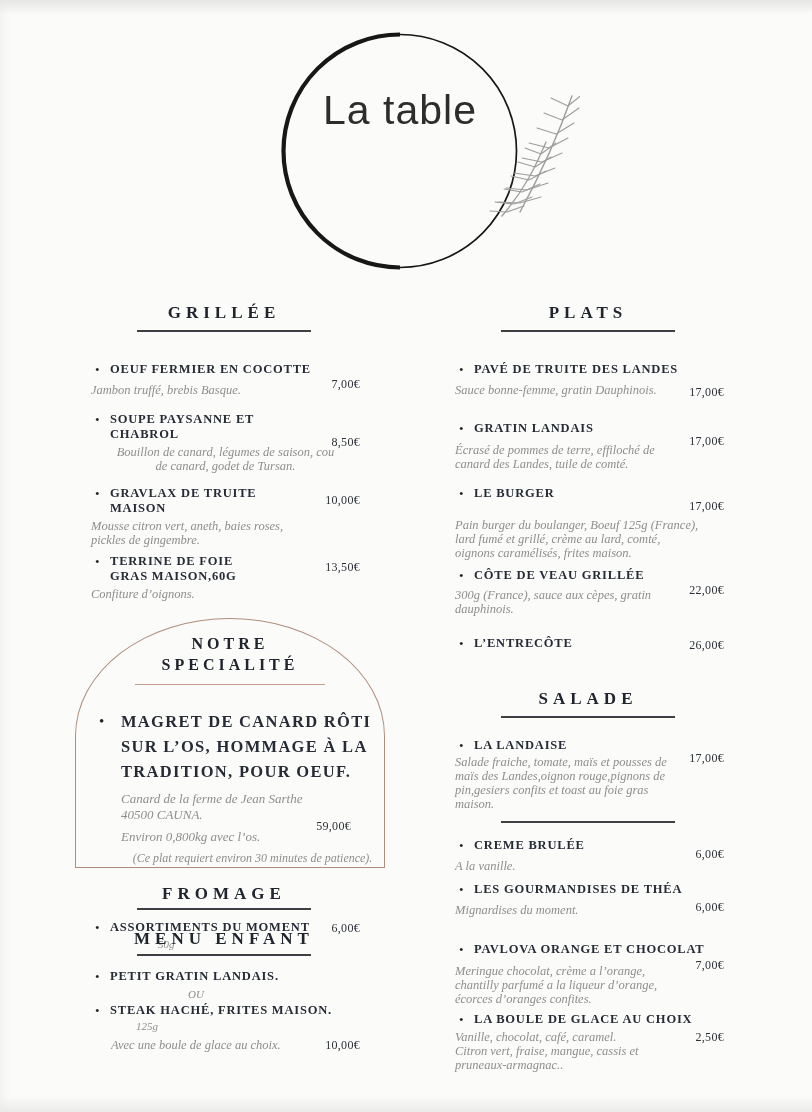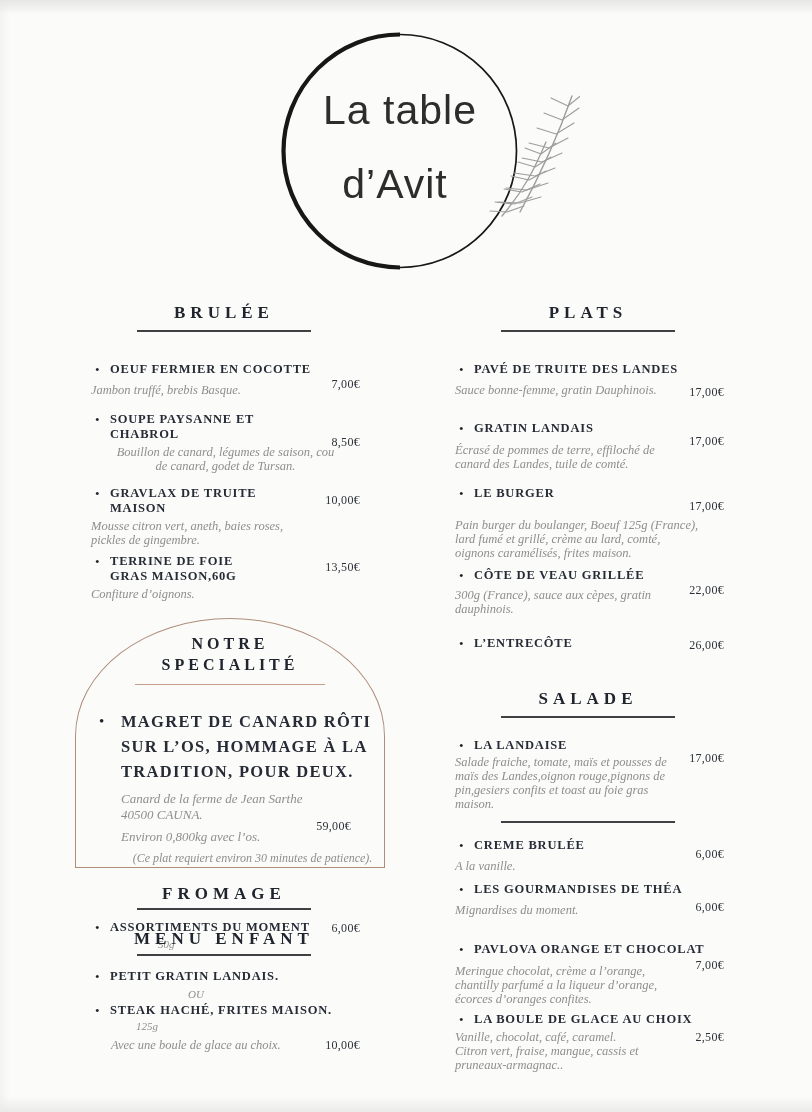--- a/index.html
+++ b/index.html
@@ -82,33 +82,32 @@
 <body>
 
 <div class="page">
 
   <div class="logo">
     <svg class="ring" viewBox="0 0 238 238">
       <circle cx="119" cy="119" r="116.5" fill="none" stroke="#171717" stroke-width="1.7"></circle>
       <path d="M119 2.5 A116.5 116.5 0 0 0 119 235.5" fill="none" stroke="#171717" stroke-width="4.2"></path>
     </svg>
     <div class="logo-text logo-l1">La table</div>
-    <div class="logo-text logo-l2">d’Avit</div>
     <svg class="branch" viewBox="0 0 100 132">
       <g fill="none" stroke="#9d9d9d" stroke-width="1.1" stroke-linecap="round">
         <path d="M92 6 C80 40 64 78 40 122" stroke-width="1.4"></path>
         <path d="M88 16 l16 -13 M88 16 l-17 -8 M82 30 l17 -12 M82 30 l-18 -7 M76 44 l18 -11 M76 44 l-19 -6 M69 58 l19 -10 M69 58 l-20 -5 M62 72 l20 -9 M62 72 l-20 -4 M55 86 l20 -8 M55 86 l-21 -3 M47 100 l21 -7 M47 100 l-21 -2 M40 113 l21 -6 M40 113 l-22 -1"></path>
         <path d="M66 52 C54 80 44 100 22 126" stroke-width="1.3"></path>
         <path d="M61 64 l15 -11 M61 64 l-16 -6 M55 77 l16 -10 M55 77 l-17 -5 M49 90 l17 -9 M49 90 l-18 -4 M42 102 l18 -8 M42 102 l-18 -3 M34 114 l18 -7 M34 114 l-19 -2 M27 122 l17 -6 M27 122 l-17 -1"></path>
       </g>
     </svg>
   </div>
 
   <div class="section" id="sec-entrees">
-    <h2 class="sec-title">BRULÉE</h2>
+    <h2 class="sec-title">GRILLÉE</h2>
     <div class="rule"></div>
 
     <div class="item" style="margin-top:30px;">
       <div class="name-row">
           <span class="bullet">•</span>
           <span class="name">OEUF FERMIER EN COCOTTE</span>
         </div>
       <div class="desc">Jambon truffé, brebis Basque.</div>
       <span class="price" style="top:15px;">7,00€</span>
     </div>
@@ -147,21 +146,21 @@
   </div>
 
   <div class="arch">
     <h2 class="sec-title">NOTRE
 SPECIALITÉ</h2>
     <div class="rule"></div>
     <div class="name-row">
         <span class="bullet">•</span>
         <span class="name">MAGRET DE CANARD RÔTI
 SUR L’OS, HOMMAGE À LA
-TRADITION, POUR DEUX.</span>
+TRADITION, POUR OEUF.</span>
       </div>
     <div class="desc" style="margin-top:7px;">Canard de la ferme de Jean Sarthe
 40500 CAUNA.</div>
     <div class="desc" style="margin-top:6px;">Environ 0,800kg avec l’os.</div>
     <div class="desc closing-note">(Ce plat requiert environ 30 minutes de patience).</div>
     <span class="price">59,00€</span>
   </div>
 
   <div class="section" id="sec-fromage">
     <h2 class="sec-title">FROMAGE</h2>

